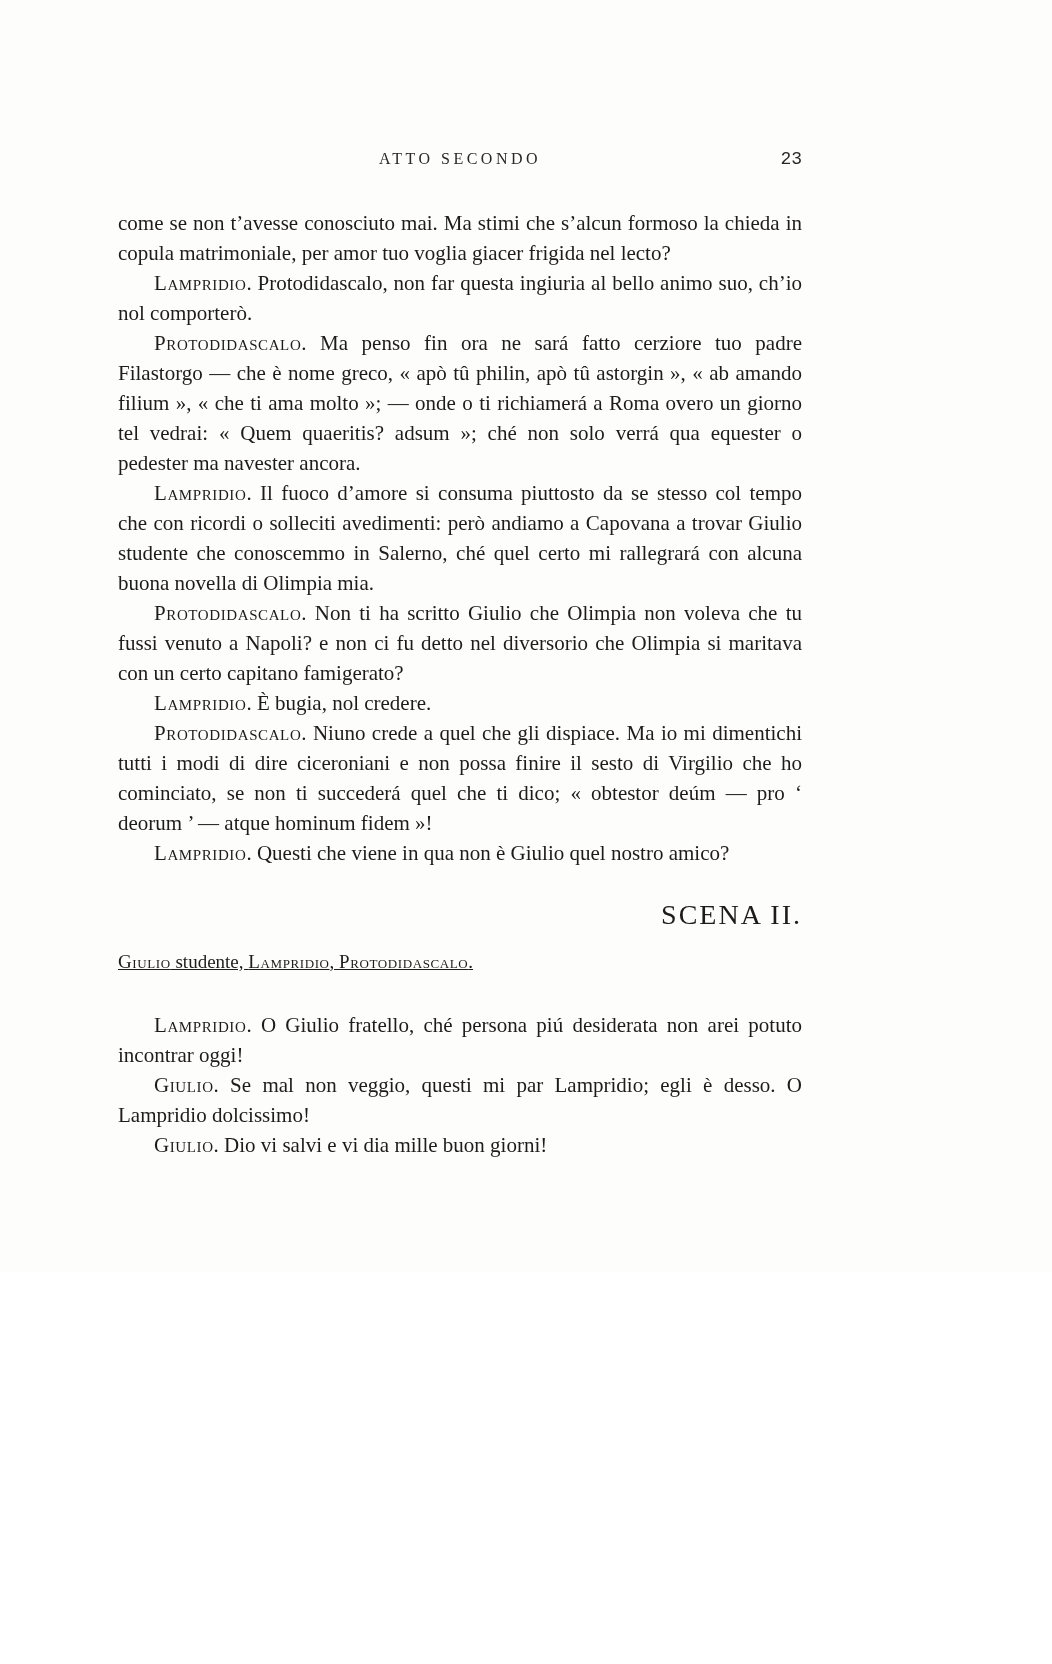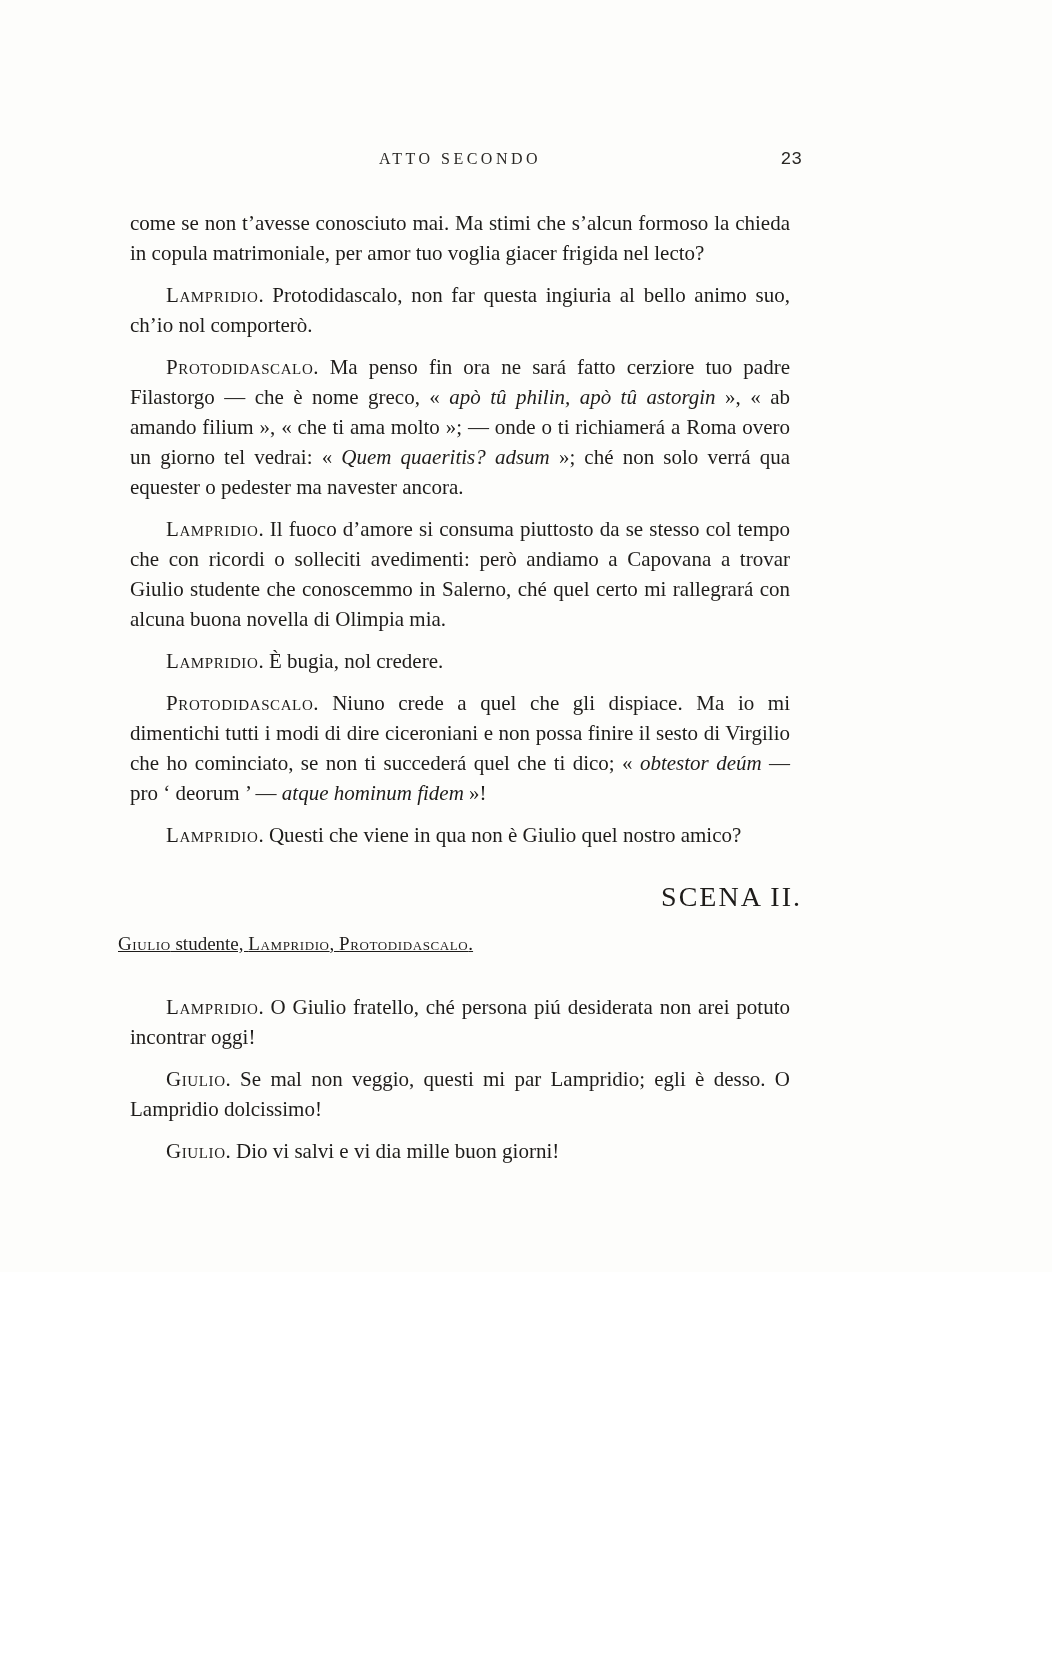--- a/index.html
+++ b/index.html
@@ -38,35 +38,34 @@
   }
   .page-number {
     position: absolute;
     right: 0;
     top: -1px;
     font-size: 18px;
     color: #2a2825;
     font-family: Liberation Mono, monospace;
   }
   .text-body p.para {
-    margin: 12px;
+    margin: 0;
     font-size: 21px;
     line-height: 30px;
     text-align: justify;
     text-justify: inter-word;
   }
   .text-body p.para.indent {
     text-indent: 36px;
   }
   .sc {
     font-variant: small-caps;
     letter-spacing: 0.6px;
   }
   .i {
-    font-style: italic;
   }
   h2.scene-heading {
     margin: 32px 0 0 0;
     font-size: 28px;
     font-weight: normal;
     letter-spacing: 2px;
     text-align: right;
     line-height: 30px;
   }
   p.cast-line {
@@ -87,20 +86,21 @@
   <div class="content">
     <header class="page-header">
       <span class="header-title">ATTO SECONDO</span>
       <span class="page-number">23</span>
     </header>
     <div class="text-body">
         <p class="para"><span>come se non t’avesse conosciuto mai. Ma stimi che s’alcun formoso la chieda in copula matrimoniale, per amor tuo voglia giacer frigida nel lecto?</span></p>
         <p class="para indent"><span class="sc">Lampridio</span><span>. Protodidascalo, non far questa ingiuria al bello animo suo, ch’io nol comporterò.</span></p>
         <p class="para indent"><span class="sc">Protodidascalo</span><span>. Ma penso fin ora ne sará fatto cerziore tuo padre Filastorgo — che è nome greco, « </span><span class="i">apò tû philin, apò tû astorgin</span><span> », « ab amando filium », « che ti ama molto »; — onde o ti richiamerá a Roma overo un giorno tel vedrai: « </span><span class="i">Quem quaeritis? adsum</span><span> »; ché non solo verrá qua equester o pedester ma navester ancora.</span></p>
         <p class="para indent"><span class="sc">Lampridio</span><span>. Il fuoco d’amore si consuma piuttosto da se stesso col tempo che con ricordi o solleciti avedimenti: però andiamo a Capovana a trovar Giulio studente che conoscemmo in Salerno, ché quel certo mi rallegrará con alcuna buona novella di Olimpia mia.</span></p>
+        <p class="para indent"><span class="sc">Protodidascalo</span><span>. Non ti ha scritto Giulio che Olimpia non voleva che tu fussi venuto a Napoli? e non ci fu detto nel diversorio che Olimpia si maritava con un certo capitano famigerato?</span></p>
         <p class="para indent"><span class="sc">Lampridio</span><span>. È bugia, nol credere.</span></p>
         <p class="para indent"><span class="sc">Protodidascalo</span><span>. Niuno crede a quel che gli dispiace. Ma io mi dimentichi tutti i modi di dire ciceroniani e non possa finire il sesto di Virgilio che ho cominciato, se non ti succederá quel che ti dico; « </span><span class="i">obtestor deúm</span><span> — pro ‘ deorum ’ — </span><span class="i">atque hominum fidem</span><span> »!</span></p>
         <p class="para indent"><span class="sc">Lampridio</span><span>. Questi che viene in qua non è Giulio quel nostro amico?</span></p>
         <h2 class="scene-heading">SCENA II.</h2>
         <p class="cast-line"><span class="sc">Giulio</span><span> studente, </span><span class="sc">Lampridio</span><span>, </span><span class="sc">Protodidascalo</span><span>.</span></p>
         <p class="para indent"><span class="sc">Lampridio</span><span>. O Giulio fratello, ché persona piú desiderata non arei potuto incontrar oggi!</span></p>
         <p class="para indent"><span class="sc">Giulio</span><span>. Se mal non veggio, questi mi par Lampridio; egli è desso. O Lampridio dolcissimo!</span></p>
         <p class="para indent"><span class="sc">Giulio</span><span>. Dio vi salvi e vi dia mille buon giorni!</span></p>
       </div>
   </div>

